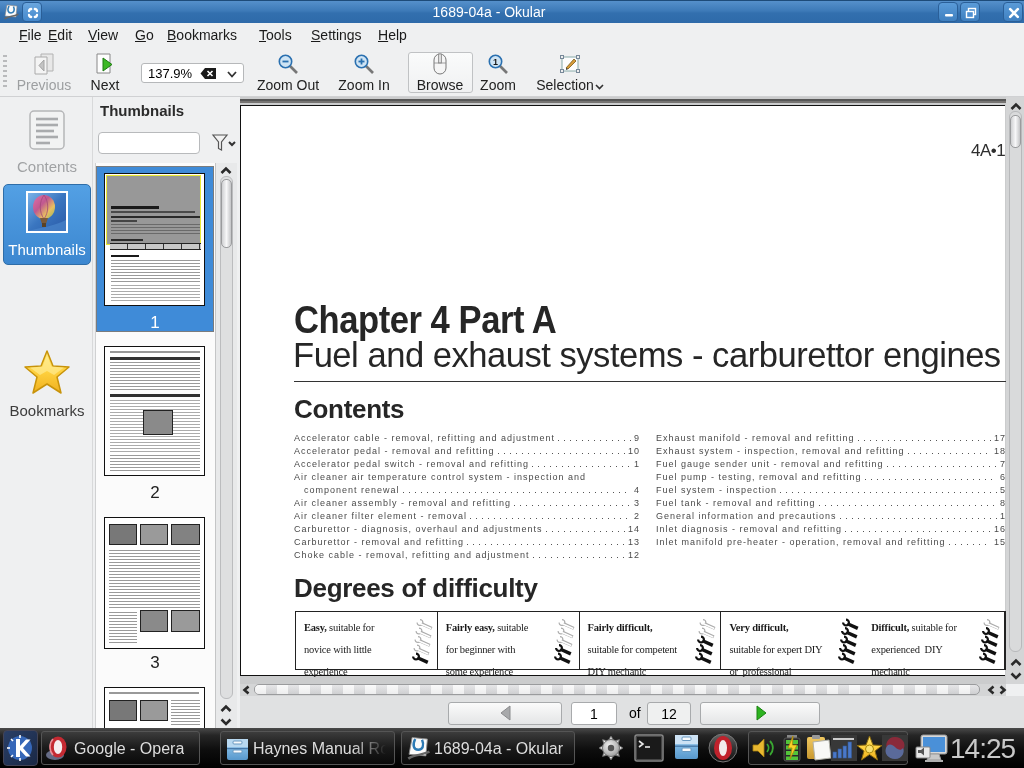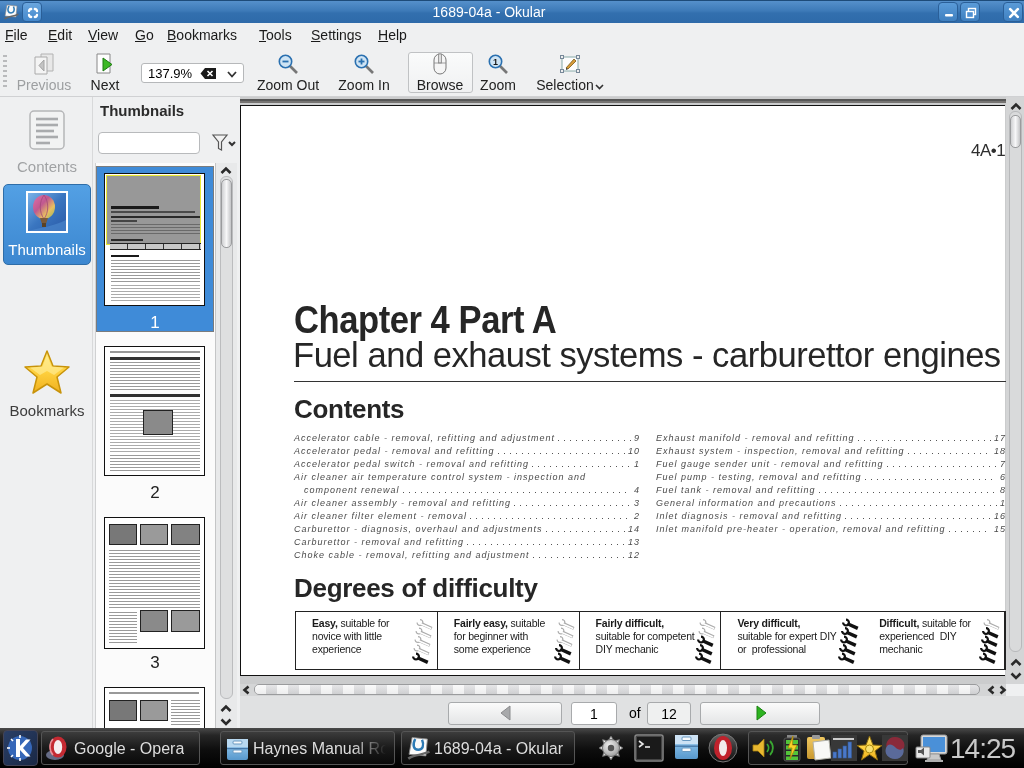--- a/index.html
+++ b/index.html
@@ -65,29 +65,29 @@
 #vscroll { position:absolute; left:1006px; top:0; width:18px; height:587px; background:#d4d5d6; }
 #hscroll { position:absolute; left:240px; top:587px; width:766px; height:12px; background:#d4d5d6; }
 
 
 
 #pageref { position:absolute; left:971px; top:141px; font-size:17px; color:#2e2e2e; letter-spacing:-0.5px; }
 #chap1 { position:absolute; left:294px; top:299px; font-size:38px; font-weight:bold; color:#262626; transform:scaleX(0.91); transform-origin:left top; white-space:nowrap; letter-spacing:-0.5px;}
 #chap2 { position:absolute; left:293px; top:335px; font-size:35px; color:#262626; transform:scaleX(0.988); transform-origin:left top; white-space:nowrap; letter-spacing:-0.5px;}
 #rule1 { position:absolute; left:294px; top:381px; width:712px; height:1px; background:#333; }
 #contents-h { position:absolute; left:294px; top:394px; font-size:26px; font-weight:bold; color:#262626; transform:scaleX(1.0); transform-origin:left top; letter-spacing:-0.3px;}
-.toccol { position:absolute; top:430px; font-size:9px; color:#4a4a4a; letter-spacing:1px;font-style:italic; }
+.toccol { position:absolute; top:430px; font-size:9px; color:#4a4a4a; letter-spacing:1px; }
 .toc { display:flex; width:100%; height:13px; align-items:flex-end; }
 .toc .t { white-space:nowrap; }
 .toc .d { flex:1; margin:0 3px 2px; height:1px; background:repeating-linear-gradient(90deg,#555 0 1px,transparent 1px 6px); }
 .toc .n { white-space:nowrap; }
 #deg-h { position:absolute; left:294px; top:573px; font-size:26px; font-weight:bold; color:#262626; transform:scaleX(1.0); transform-origin:left top; letter-spacing:-0.3px;}
 #degbox { position:absolute; left:295px; top:611px; width:711px; height:59px; border:1px solid #222; display:flex; }
 .degcell { position:relative; width:142px; border-right:1px solid #222; font-size:10.5px; color:#1a1a1a; }
-.degcell .txt { position:absolute; left:16px; top:5px; width:120px; line-height:13px; letter-spacing:-0.2px; }
+.degcell .txt { position:absolute; left:8px; top:5px; width:120px; line-height:22px; letter-spacing:-0.2px;font-family:Liberation Serif, serif; }
 .degcell .sp { position:absolute; right:3px; top:5px; }
 
 
 #navbar { position:absolute; left:240px; top:696px; width:784px; height:32px; background:#e0e1e2; }
 .navbtn { position:absolute; top:6px; height:23px; background:linear-gradient(to bottom,#fbfbfb,#e4e5e6); border:1px solid #a8aaac; border-radius:3px; }
 .navfield { position:absolute; top:6px; height:23px; border:1px solid #a8aaac; border-radius:3px; font-size:14px; text-align:center; }
 
 
 #taskbar { position:absolute; left:0; top:728px; width:1024px; height:40px;
   background:linear-gradient(to bottom,#4a4a4a 0%,#262626 18%,#0d0d0d 55%,#000 100%); }
@@ -129,21 +129,21 @@
     </svg>
   </div>
   <div class="winbtn" style="left:1003px">
     <svg width="14" height="14" viewBox="0 0 14 14">
         <path d="M3.2 3.2 L10.8 10.8 M10.8 3.2 L3.2 10.8" stroke="#fff" stroke-width="2.6" stroke-linecap="round"></path>
       </svg>
   </div>
 </div>
 
 <div id="menubar">
-  <span class="m" style="left:5px"><u>F</u>ile</span>
+  <span class="m" style="left:19px"><u>F</u>ile</span>
   <span class="m" style="left:48px"><u>E</u>dit</span>
   <span class="m" style="left:88px"><u>V</u>iew</span>
   <span class="m" style="left:135px"><u>G</u>o</span>
   <span class="m" style="left:167px"><u>B</u>ookmarks</span>
   <span class="m" style="left:259px"><u>T</u>ools</span>
   <span class="m" style="left:311px"><u>S</u>ettings</span>
   <span class="m" style="left:378px"><u>H</u>elp</span>
 </div>
 
 <div id="toolbar">
@@ -422,20 +422,25 @@
       <span class="t">Fuel gauge sender unit - removal and refitting</span>
       <span class="d"></span>
       <span class="n">7</span>
     </div>
   <div class="toc">
       <span class="t">Fuel pump - testing, removal and refitting</span>
       <span class="d"></span>
       <span class="n">6</span>
     </div>
   <div class="toc">
+      <span class="t">Fuel system - inspection</span>
+      <span class="d"></span>
+      <span class="n">5</span>
+    </div>
+  <div class="toc">
       <span class="t">Fuel tank - removal and refitting</span>
       <span class="d"></span>
       <span class="n">8</span>
     </div>
   <div class="toc">
       <span class="t">General information and precautions</span>
       <span class="d"></span>
       <span class="n">1</span>
     </div>
   <div class="toc">

